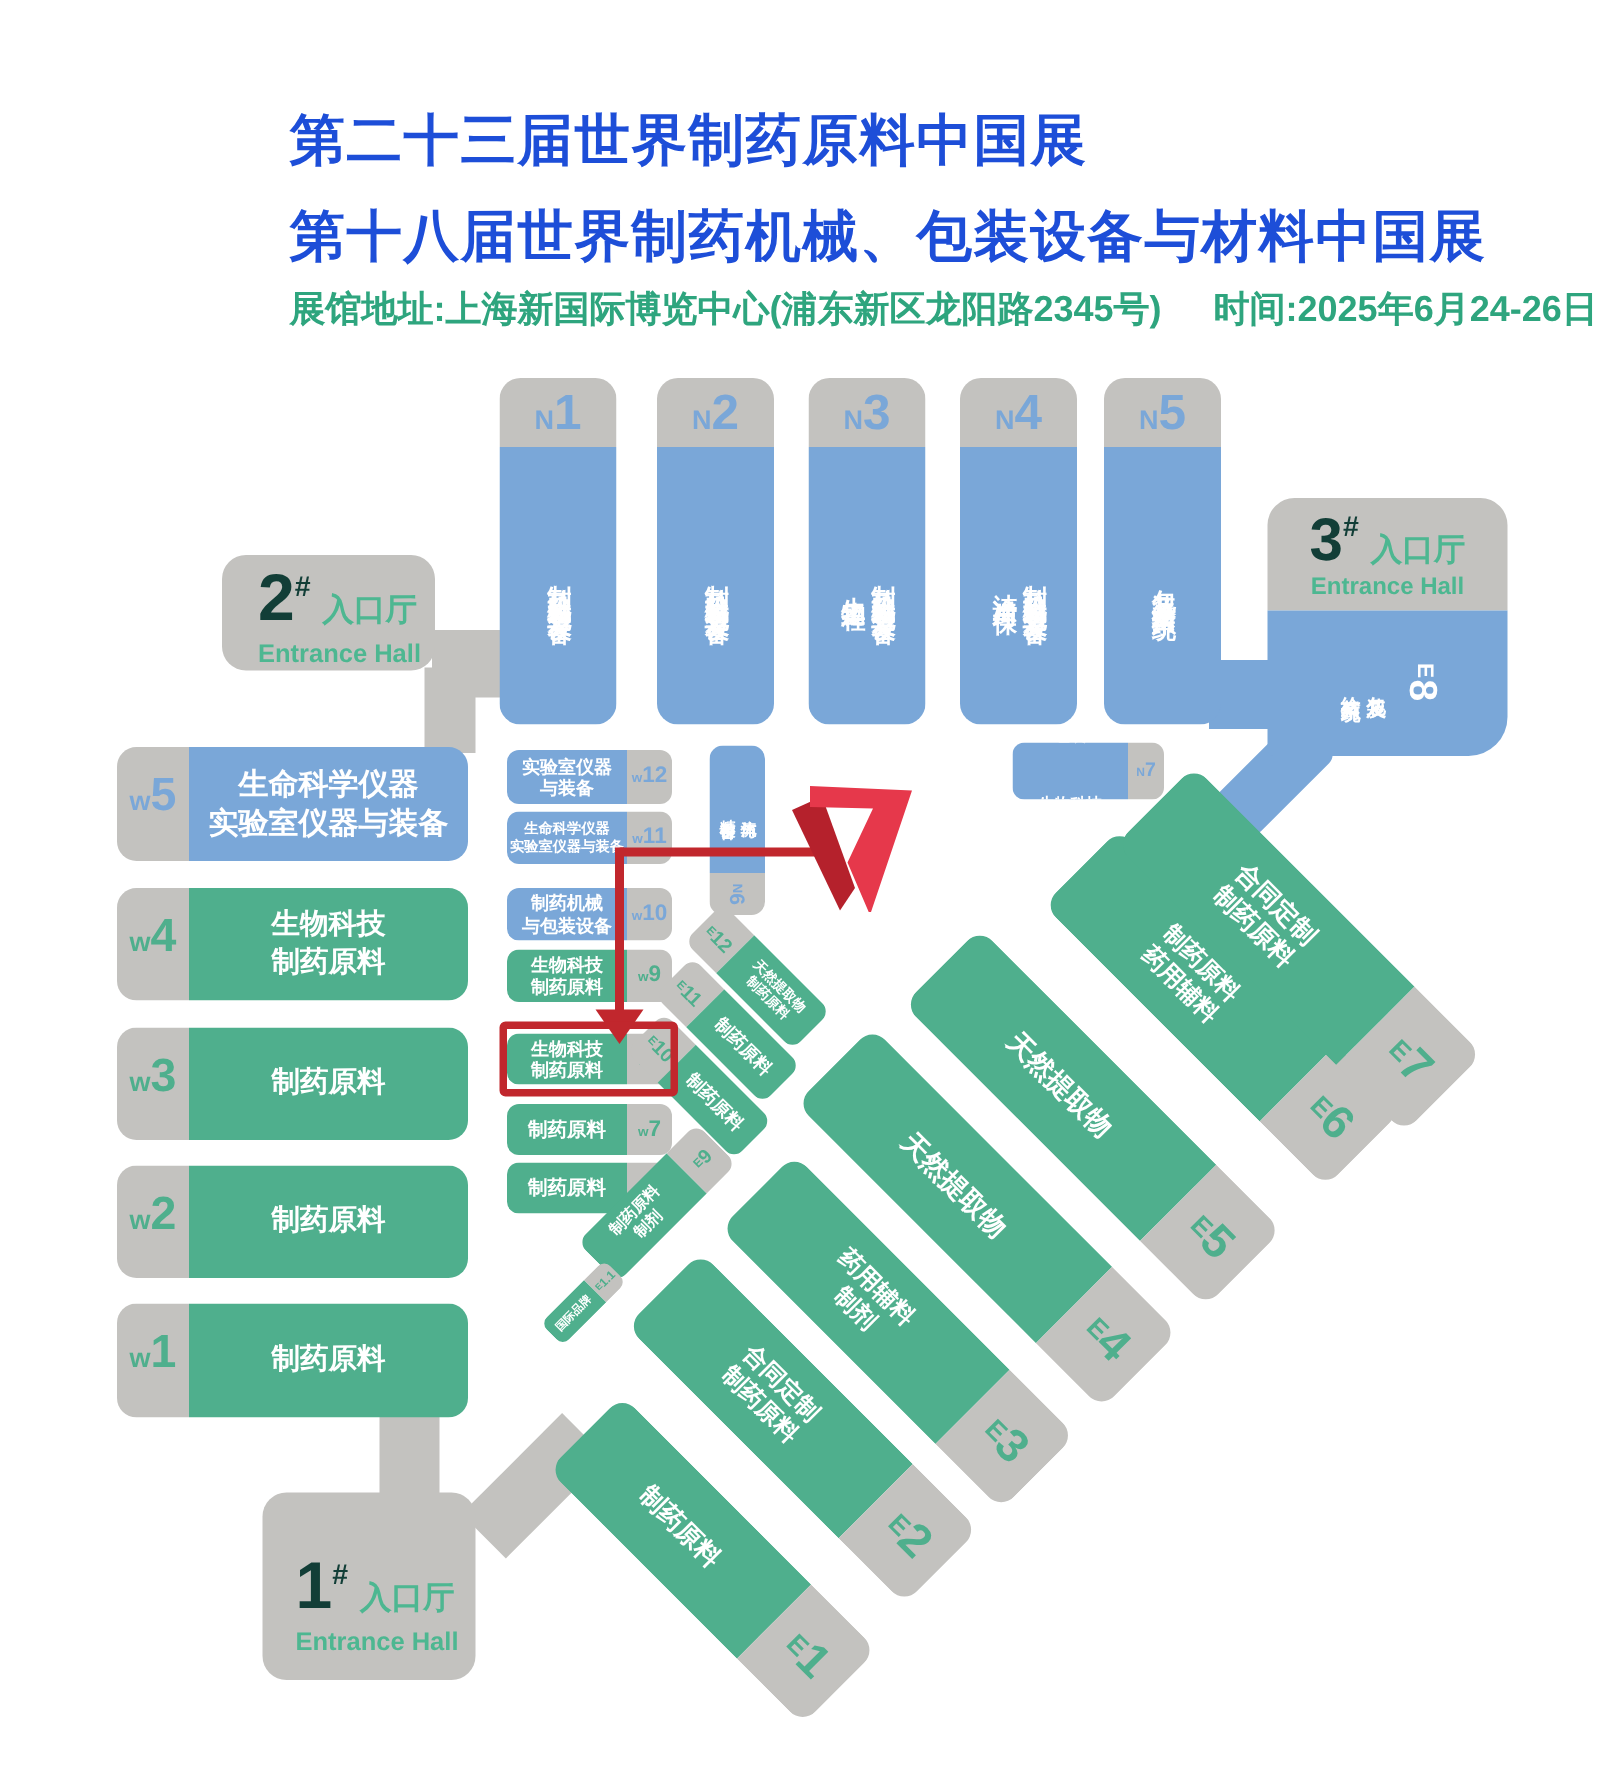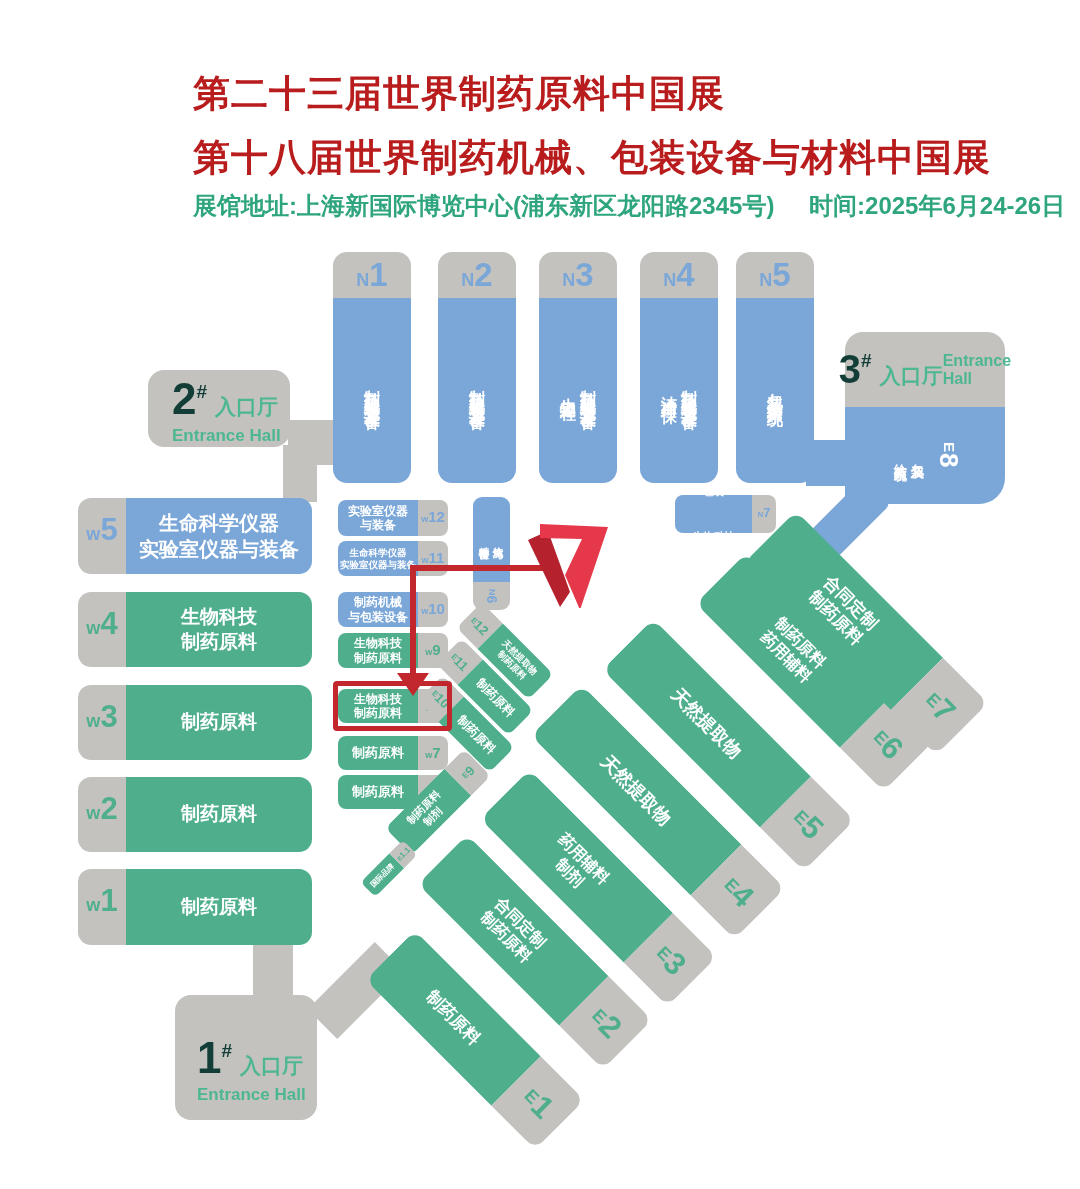--- a/index.html
+++ b/index.html
@@ -1,20 +1,20 @@
 <!DOCTYPE html>
 <html><head>
 <meta charset="utf-8">
 <style>
   html,body{margin:0;padding:0;background:#fff;}
   .stage{position:relative;width:1080px;height:1189px;background:#fff;overflow:hidden;
          font-family:"Liberation Sans",sans-serif;}
   
   .title{position:absolute;left:193px;top:62px;font-size:37px;line-height:64px;
-         font-weight:900;color:#b91c1c;letter-spacing:1px;white-space:nowrap;}
+         font-weight:900;color:#1d4ed8;letter-spacing:1px;white-space:nowrap;}
   .info{position:absolute;left:193px;top:190px;font-size:24px;font-weight:800;color:#2EA57E;white-space:nowrap;}
   .info span{margin-right:28px;}
   
   .abs{position:absolute;}
   .gray{background:#C3C2BF;}
   .blue{background:#7AA7D8;}
   .green{background:#4FAF8D;}
   .vt{writing-mode:vertical-rl;text-orientation:mixed;text-align:center;}
   .vt span{display:block;}
   
@@ -68,21 +68,21 @@
   .n7cap .wn{font-size:13px;}
   
   .entrance{position:absolute;background:#C3C2BF;border-radius:16px;box-sizing:border-box;}
   .ent-row1{white-space:nowrap;}
   .ent-num{font-size:44px;font-weight:800;color:#123E37;}
   .ent-hash{font-size:19px;font-weight:800;color:#123E37;position:relative;top:-16px;}
   .ent-cn{font-size:21px;font-weight:700;color:#4DB791;margin-left:8px;}
   .ent-en{font-size:17px;font-weight:800;color:#4DB791;margin-top:2px;}
   
   .e8head{position:absolute;left:845px;top:332px;width:160px;height:75px;background:#C3C2BF;
-          border-radius:18px 18px 0 0;display:flex;flex-direction:row;align-items:center;
+          border-radius:18px 18px 0 0;display:flex;flex-direction:column;align-items:center;
           justify-content:center;}
   .e8head .ent-num{font-size:40px;}
   .e8head .ent-en{font-size:16px;margin-top:0;}
   .e8body{position:absolute;left:845px;top:407px;width:160px;height:97px;background:#7AA7D8;
           border-radius:0 0 26px 4px;display:flex;align-items:center;justify-content:center;gap:14px;}
   .e8body .vt{color:#fff;font-weight:700;font-size:13px;line-height:17px;letter-spacing:1px;}
   .e8label{color:#fff;font-weight:800;}
   .e8label .wl{font-size:15px;display:inline;}
   .e8label .wn{font-size:26px;display:inline;}
   

